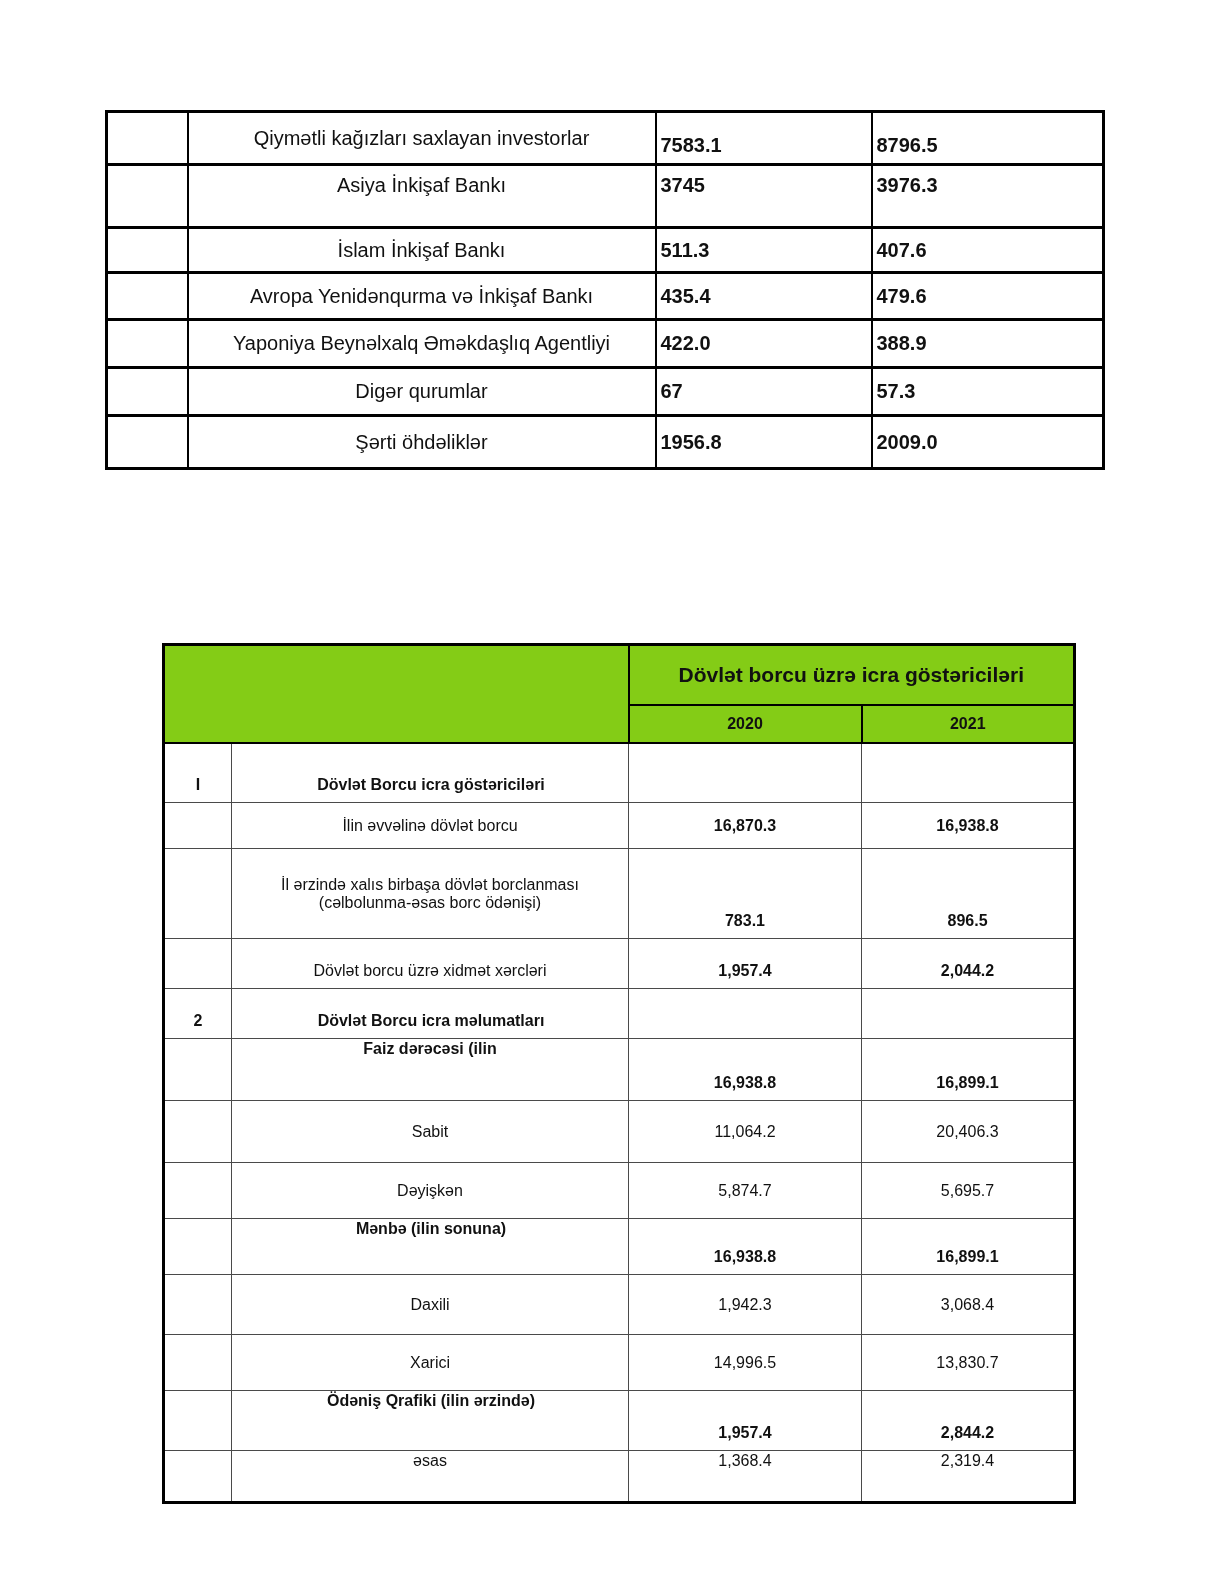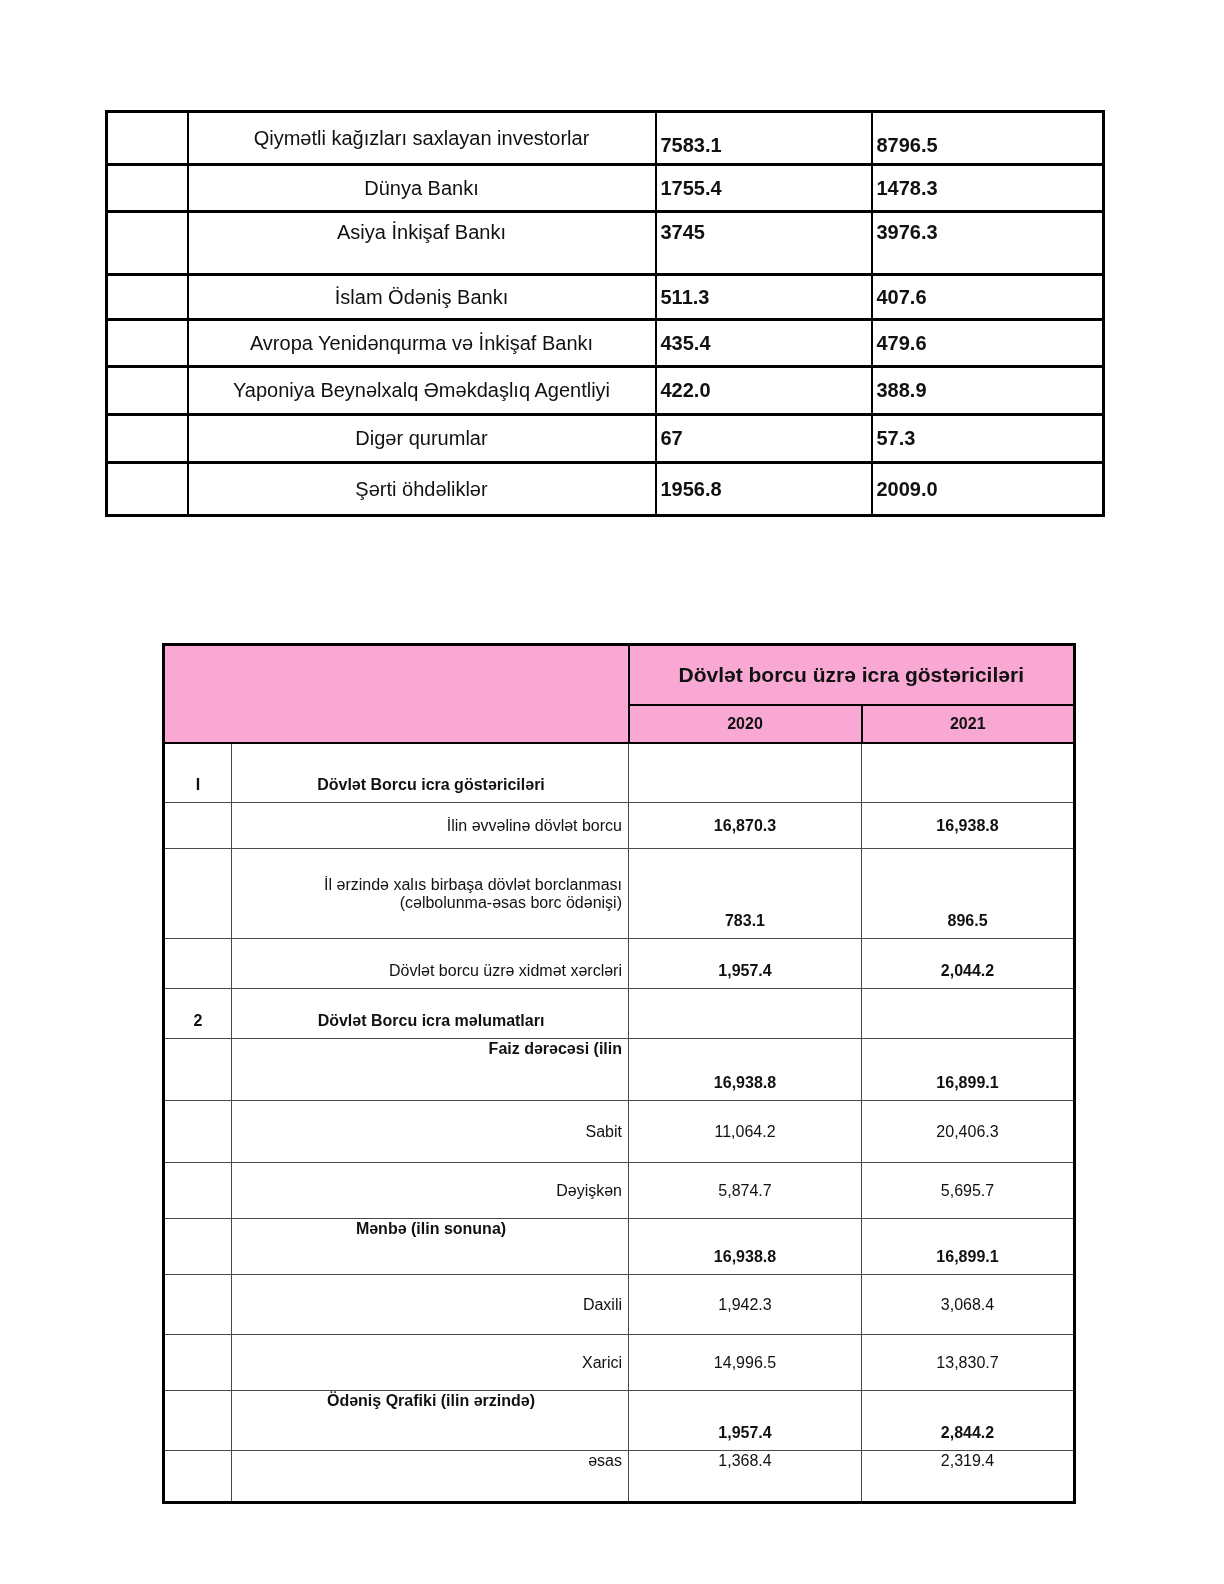--- a/index.html
+++ b/index.html
@@ -28,27 +28,27 @@
   .t1 .vab { vertical-align: bottom; padding-bottom: 6px; }
 
   
   .t2 { position: absolute; left: 162px; top: 643px; }
   .t2 table { width: 911px; border: 3px solid #000; }
   .t2 td {
     border: 1px solid #4a4a4a;
     font-size: 16px; vertical-align: middle; padding: 2px 6px;
   }
   .t2 .hdr {
-    background: #f9a8d4;
+    background: #84cc16;
     border: 2px solid #000;
     font-weight: 700; text-align: center;
   }
   .t2 .hdr.title { font-size: 21px; }
   .t2 .num { text-align: center; font-weight: 700; padding: 2px 2px; }
-  .t2 .lbl { text-align: right; }
+  .t2 .lbl { text-align: center; }
   .t2 .left { text-align: center; padding-left: 8px; }
   .t2 .bold { font-weight: 700; }
   .t2 .val { text-align: center; margin-left: 40px; }
   .t2 .vab { vertical-align: bottom; padding-bottom: 8px; }
   .t2 .vat { vertical-align: top; padding-top: 1px; }
 </style>
 </head>
 <body>
 
 <div class="t1">
@@ -59,35 +59,29 @@
         <col style="width:216px">
         <col style="width:232px">
       </colgroup>
     <tbody>
         <tr style="height:53px">
       <td></td>
       <td class="lbl">Qiymətli kağızları saxlayan investorlar</td>
       <td class="val vab">7583.1</td>
       <td class="val vab">8796.5</td>
     </tr>
-    <tr style="height:47px">
-      <td></td>
-      <td class="lbl">Dünya Bankı</td>
-      <td class="val">1755.4</td>
-      <td class="val">1478.3</td>
-    </tr>
     <tr style="height:63px">
       <td></td>
       <td class="lbl vat">Asiya İnkişaf Bankı</td>
       <td class="val vat">3745</td>
       <td class="val vat">3976.3</td>
     </tr>
     <tr style="height:45px">
       <td></td>
-      <td class="lbl">İslam Ödəniş Bankı</td>
+      <td class="lbl">İslam İnkişaf Bankı</td>
       <td class="val">511.3</td>
       <td class="val">407.6</td>
     </tr>
     <tr style="height:47px">
       <td></td>
       <td class="lbl">Avropa Yenidənqurma və İnkişaf Bankı</td>
       <td class="val">435.4</td>
       <td class="val">479.6</td>
     </tr>
     <tr style="height:48px">

